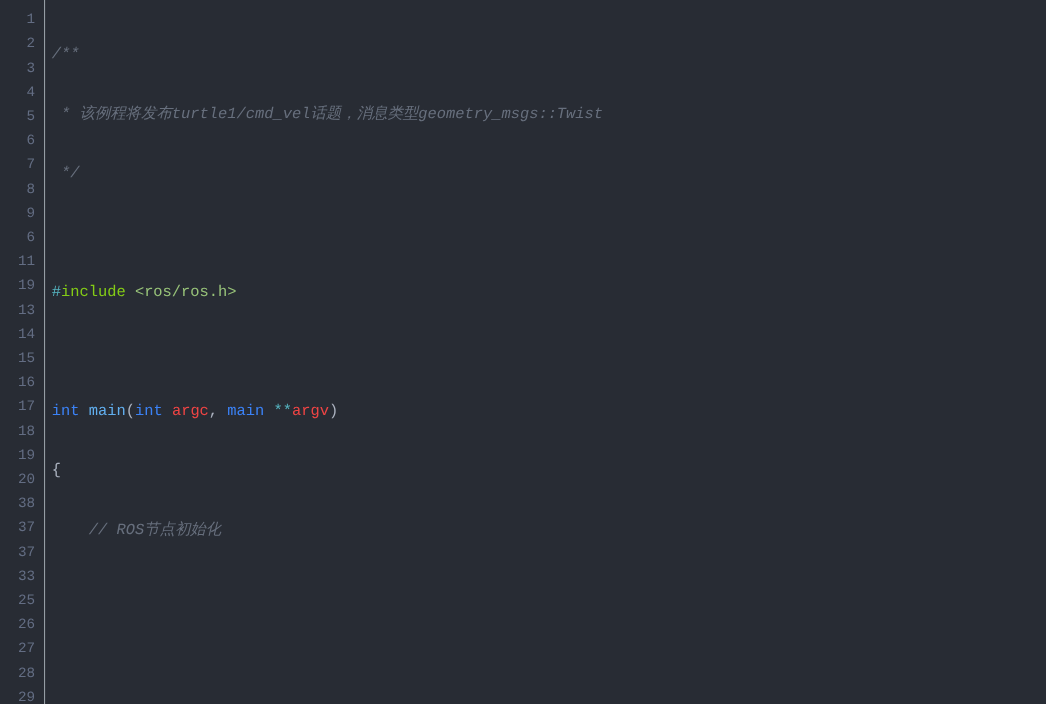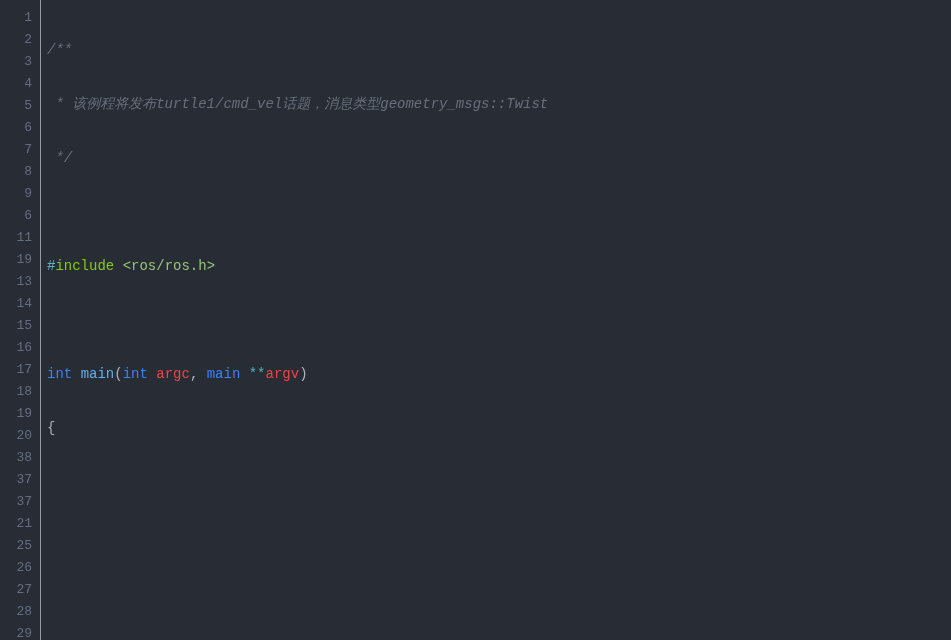--- a/index.html
+++ b/index.html
@@ -73,37 +73,38 @@
     <div class="ln">14</div>
     <div class="ln">15</div>
     <div class="ln">16</div>
     <div class="ln">17</div>
     <div class="ln">18</div>
     <div class="ln">19</div>
     <div class="ln">20</div>
     <div class="ln">38</div>
     <div class="ln">37</div>
     <div class="ln">37</div>
-    <div class="ln">21</div>
+    <div class="ln">33</div>
     <div class="ln">25</div>
     <div class="ln">26</div>
     <div class="ln">27</div>
     <div class="ln">28</div>
     <div class="ln">29</div>
   </div>
 
   <div class="code">
     <div class="row"><span class="c-comment">/**</span></div>
     <div class="row"><span class="c-comment"> * 该例程将发布turtle1/cmd_vel话题，消息类型geometry_msgs::Twist</span></div>
     <div class="row"><span class="c-comment"> */</span></div>
     <div class="row"></div>
     <div class="row"><span class="c-op">#</span><span class="c-macro">include</span><span> </span><span class="c-string">&lt;ros/ros.h&gt;</span></div>
     <div class="row"></div>
     <div class="row"><span class="c-type">int</span><span> </span><span class="c-func">main</span><span class="c-punc">(</span><span class="c-type">int</span><span> </span><span class="c-ident">argc</span><span class="c-punc">, </span><span class="c-type">main</span><span> </span><span class="c-op">**</span><span class="c-ident">argv</span><span class="c-punc">)</span></div>
     <div class="row"><span class="c-punc">{</span></div>
+    <div class="row"><span>    </span><span class="c-comment">// ROS节点初始化</span></div>
     <div class="row"></div>
     
     
     
     
     
     
     
     
     

